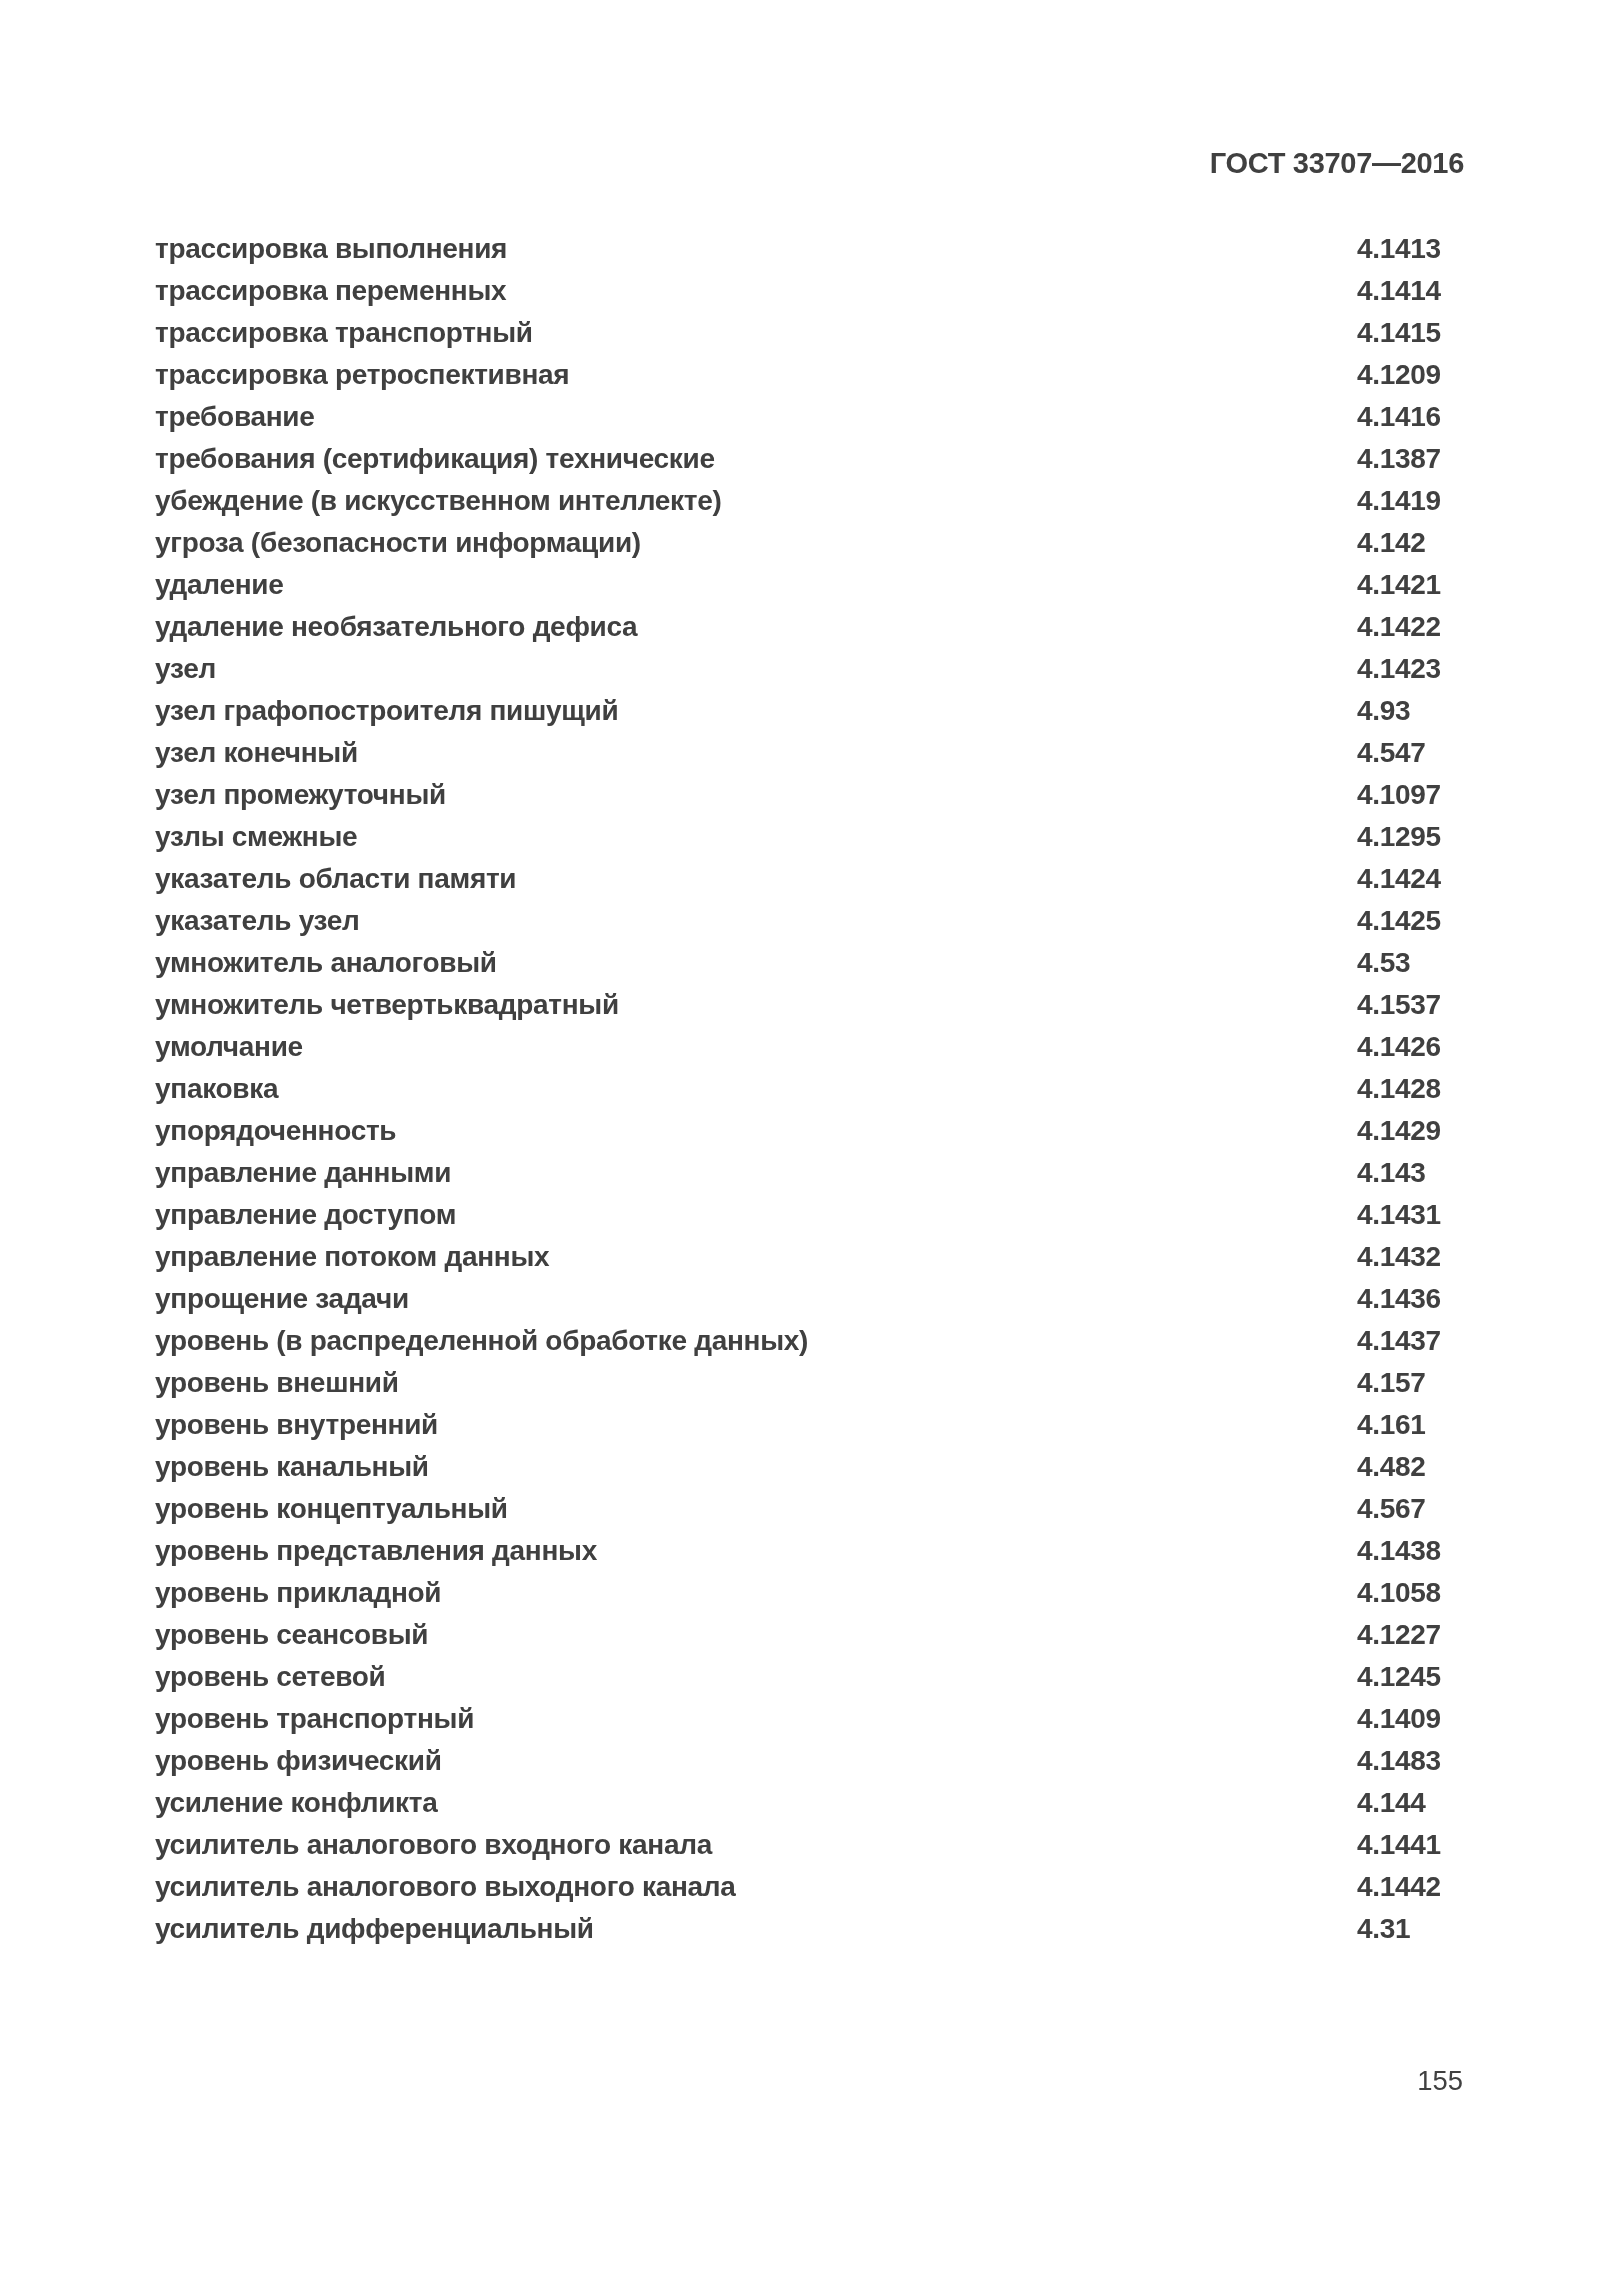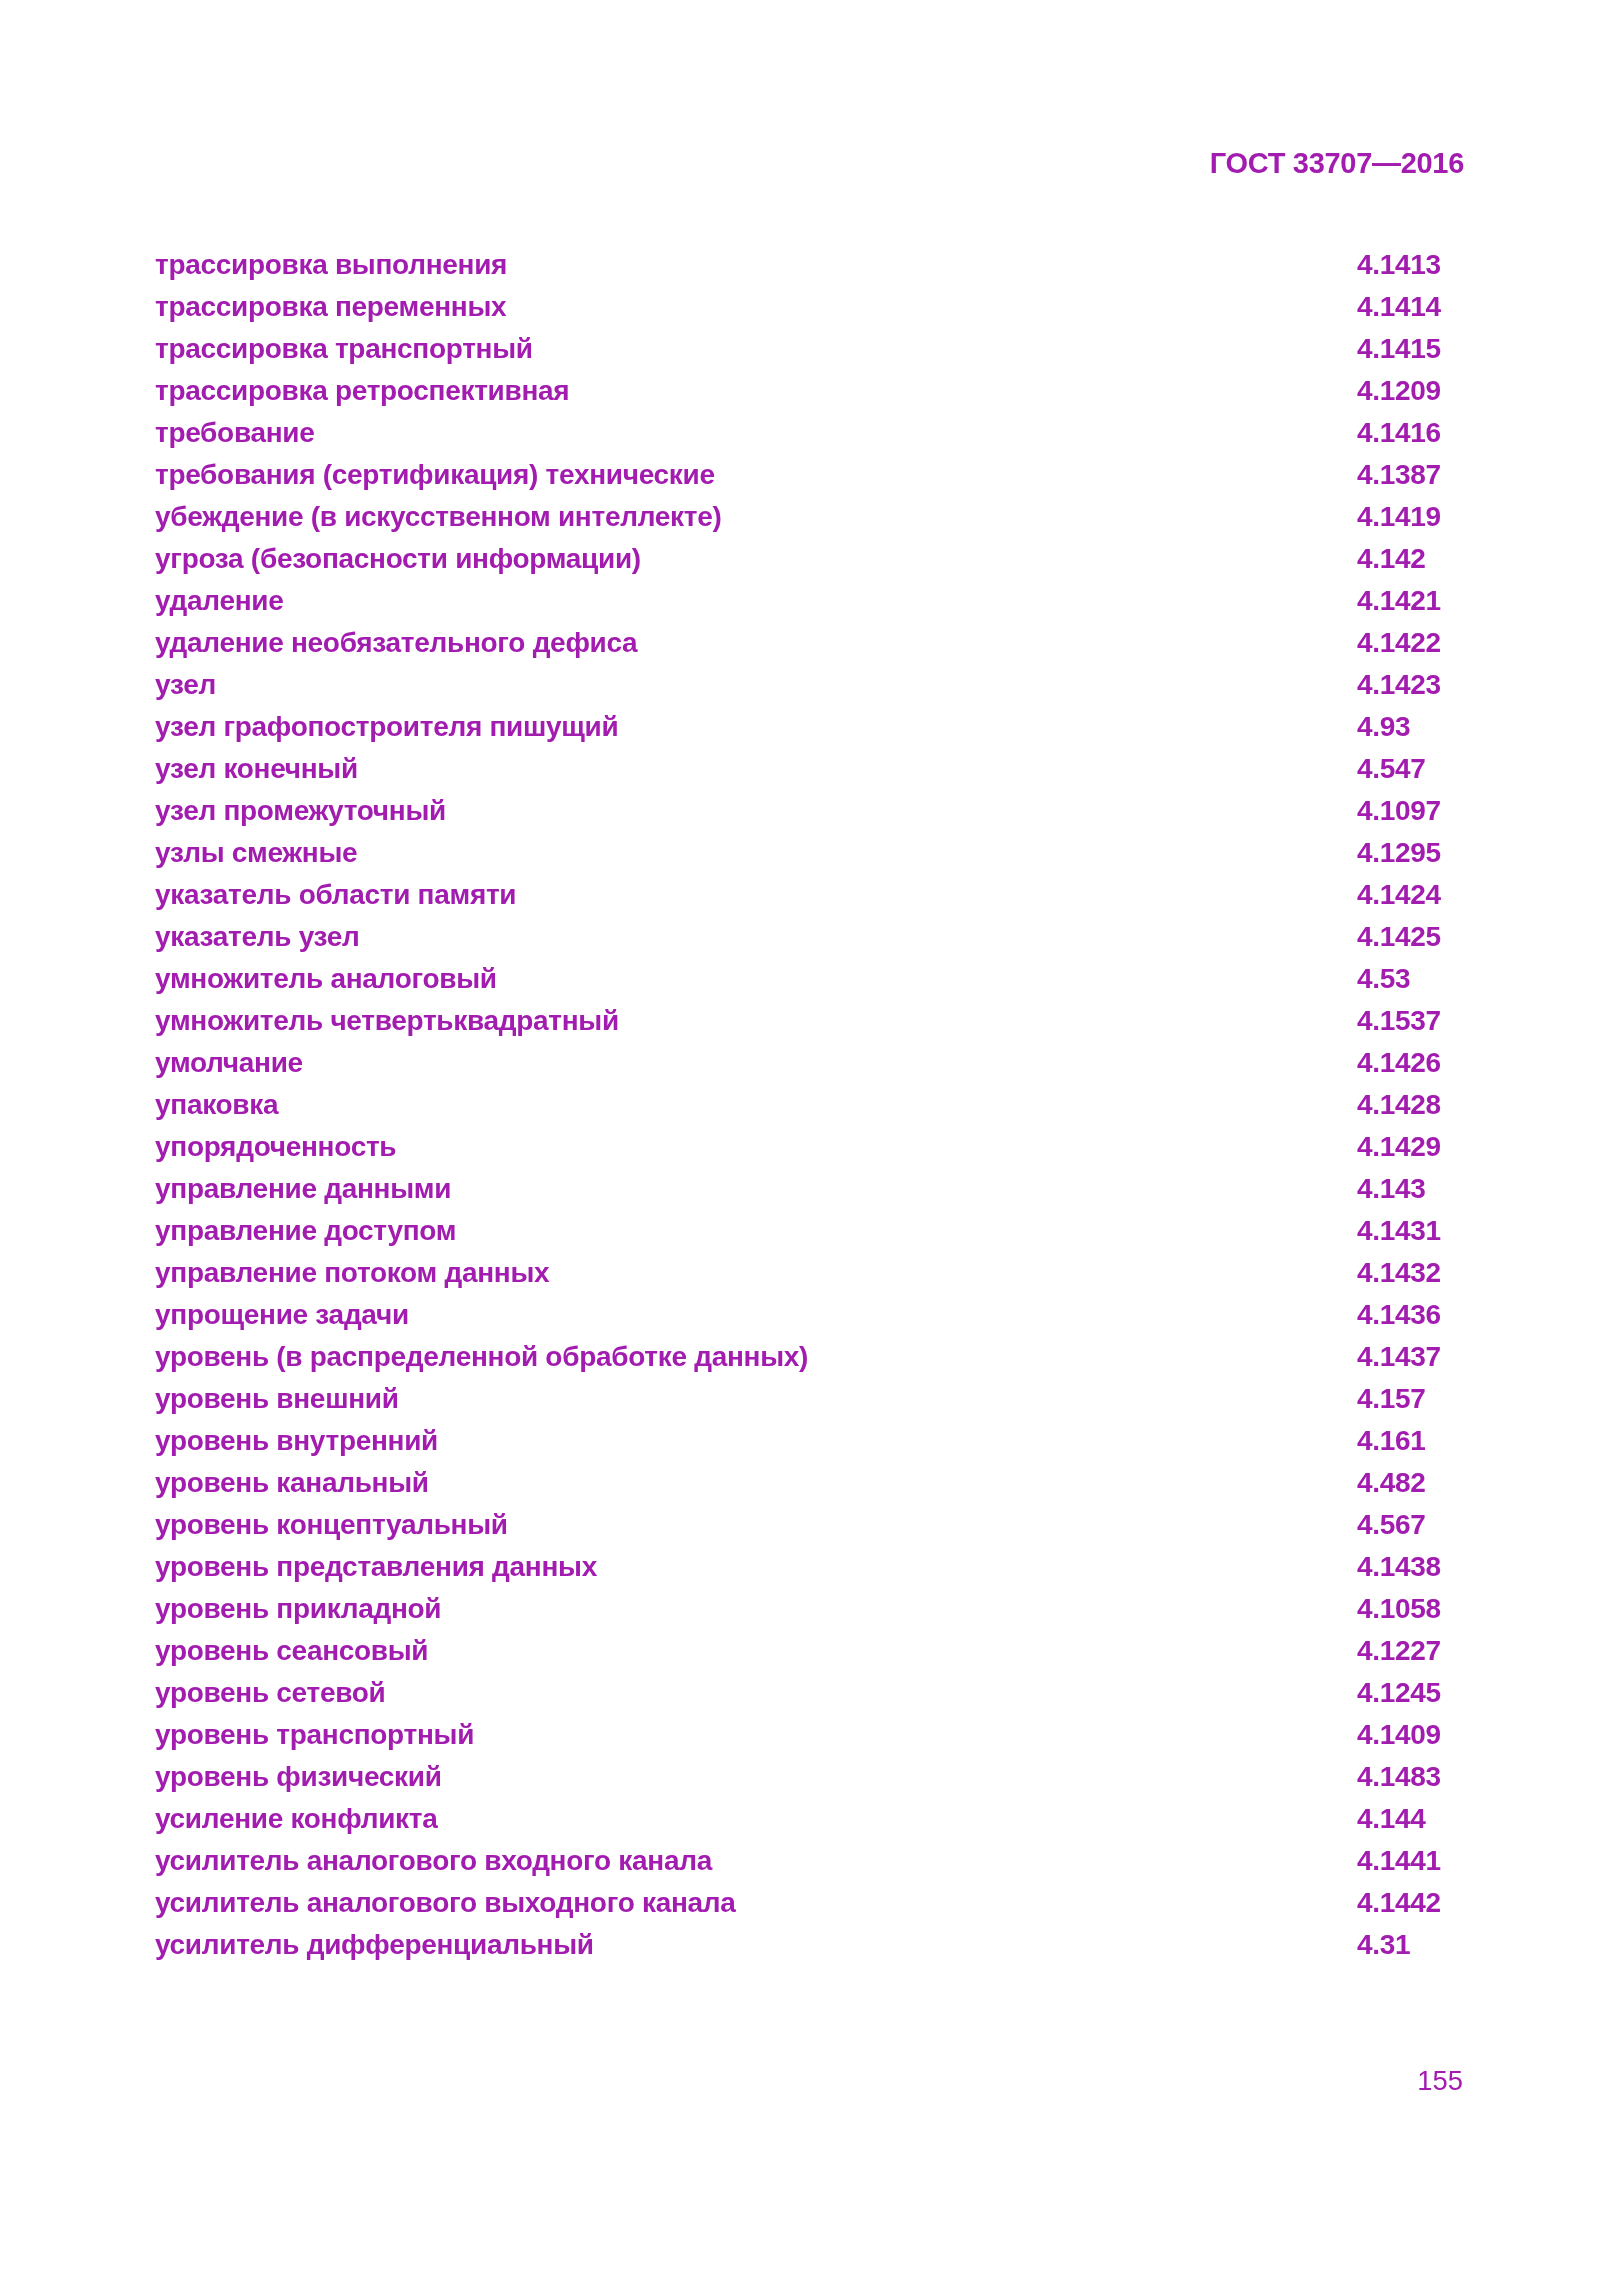--- a/index.html
+++ b/index.html
@@ -6,35 +6,35 @@
     margin: 0;
     padding: 0;
     background: #ffffff;
   }
   .page {
     position: relative;
     width: 1621px;
     height: 2293px;
     background: #ffffff;
     font-family: "Liberation Sans", "DejaVu Sans", sans-serif;
-    color: #a21caf;
+    color: #404040;
     overflow: hidden;
   }
   .header-title {
     position: absolute;
     top: 147px;
     right: 157px;
     font-size: 29px;
     font-weight: bold;
     letter-spacing: -0.3px;
     white-space: nowrap;
   }
   .index-list {
     position: absolute;
-    top: 244px;
+    top: 228px;
     left: 155px;
     width: 1309px;
   }
   .row {
     position: relative;
     height: 42px;
     display: flex;
     align-items: center;
   }
   .term {

